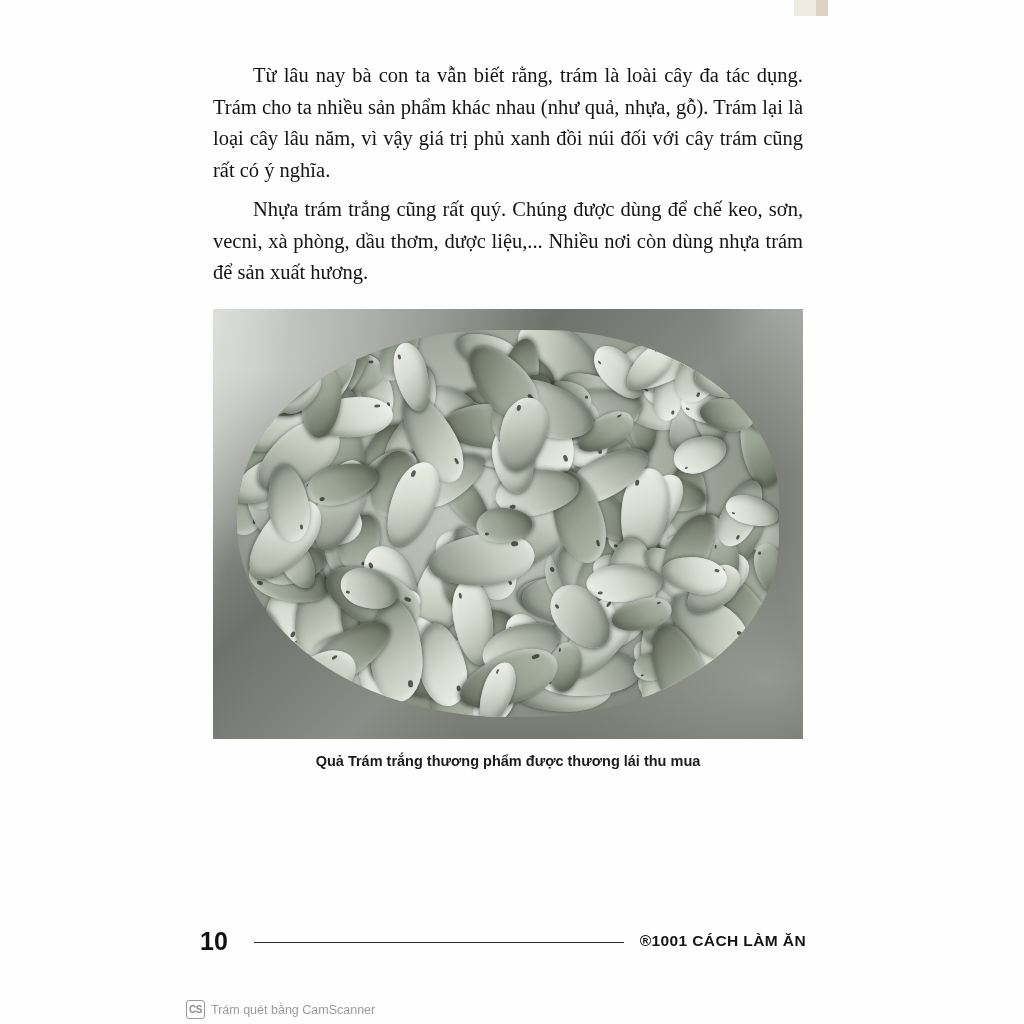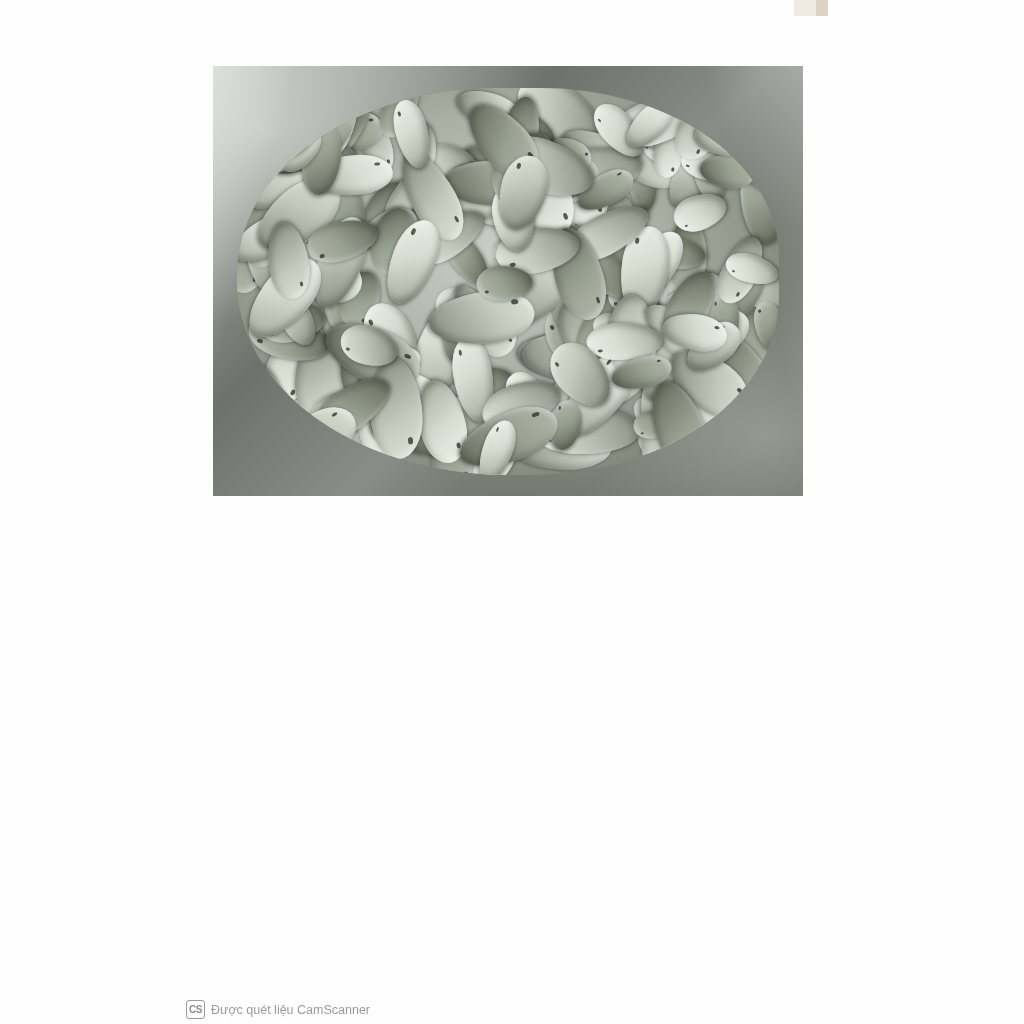--- a/index.html
+++ b/index.html
@@ -220,20 +220,22 @@
 
 <div class="page">
 
   <div class="corner-artifact"></div>
   <div class="corner-artifact2"></div>
 
   <div class="content">
 
 
     <div class="body-text">
+      <p class="para">Từ lâu nay bà con ta vẫn biết rằng, trám là loài cây đa tác dụng. Trám cho ta nhiều sản phẩm khác nhau (như quả, nhựa, gỗ). Trám lại là loại cây lâu năm, vì vậy giá trị phủ xanh đồi núi đối với cây trám cũng rất có ý nghĩa.</p>
+      <p class="para">Nhựa trám trắng cũng rất quý. Chúng được dùng để chế keo, sơn, vecni, xà phòng, dầu thơm, dược liệu,... Nhiều nơi còn dùng nhựa trám để sản xuất hương.</p>
     </div>
 
     <div class="figure">
       <div class="photo" aria-label="Ảnh đen trắng chụp một bao quả trám trắng">
         <div class="photo-bag"></div>
         <div class="pile" id="olive-pile">
             <div class="olive " style="width: 40.9365px; height: 72.2743px; left: 16.5955px; top: -16.5416px; transform: rotate(49.7358deg);"></div>
             <div class="olive light" style="width: 46.8028px; height: 77.9899px; left: 399.88px; top: 152.903px; transform: rotate(36.4666deg);"></div>
             <div class="olive " style="width: 30.6982px; height: 60.1673px; left: 427.594px; top: 36.7353px; transform: rotate(171.369deg);"></div>
             <div class="olive dark" style="width: 33.6878px; height: 51.54px; left: 91.0475px; top: 202.914px; transform: rotate(331.855deg);"></div>
@@ -458,23 +460,29 @@
             <div class="olive " style="width: 44.4097px; height: 95.6383px; left: 173.45px; top: 61.231px; transform: rotate(151.292deg);"></div>
             <div class="olive dark" style="width: 35.219px; height: 56.2417px; left: 250.065px; top: 167.055px; transform: rotate(267.796deg);"></div>
             <div class="olive light" style="width: 42.82px; height: 88.2435px; left: 154.337px; top: 130.438px; transform: rotate(21.8522deg);"></div>
             <div class="olive dark" style="width: 48.3876px; height: 88.2661px; left: 242.464px; top: 9.00468px; transform: rotate(138.562deg);"></div>
             <div class="olive dark" style="width: 30.7821px; height: 61.4187px; left: 389.649px; top: 254.127px; transform: rotate(76.629deg);"></div>
             <div class="olive light" style="width: 34.7753px; height: 54.4477px; left: 446.748px; top: 97.0344px; transform: rotate(251.101deg);"></div>
             <div class="olive light" style="width: 31.8299px; height: 69.7083px; left: 159.586px; top: 11.8347px; transform: rotate(346.028deg);"></div>
             <div class="olive " style="width: 46.115px; height: 74.8925px; left: 263.837px; top: 67.3479px; transform: rotate(15.2594deg);"></div>
           </div>
       </div>
+      <div class="caption">Quả Trám trắng thương phẩm được thương lái thu mua</div>
     </div>
 
   </div>
 
+  <div class="footer">
+    <div class="folio">10</div>
+    <div class="footer-rule"></div>
+    <div class="footer-brand">®1001 CÁCH LÀM ĂN</div>
+  </div>
 
   <div class="watermark">
     <div class="cs-badge">CS</div>
-    <div class="wm-text">Được quét liệu CamScanner</div>
+    <div class="wm-text">Trám quét bằng CamScanner</div>
   </div>
 
 </div>
 
 </body></html>

